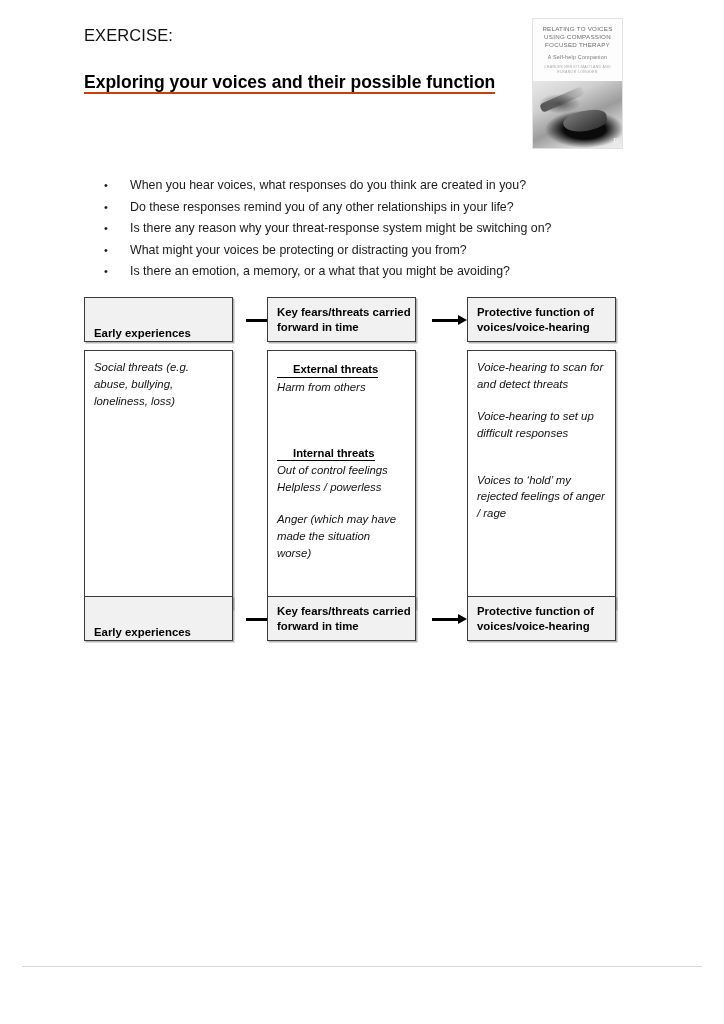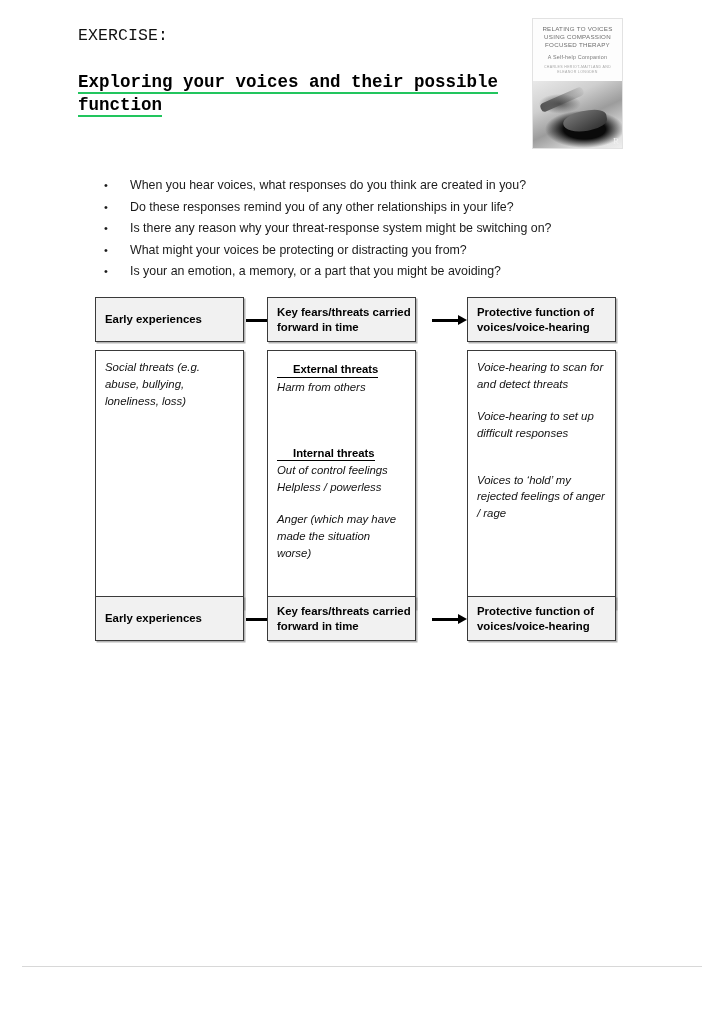--- a/index.html
+++ b/index.html
@@ -18,41 +18,40 @@
 
   .page {
     position: absolute;
     inset: 0;
     background: #ffffff;
   }
 
   
   .header {
     position: absolute;
-    left: 78px;
+    left: 84px;
     top: 26px;
     width: 430px;
-    font-family: Liberation Mono, monospace;
   }
   .exercise-label {
     font-size: 16.5px;
     letter-spacing: 0.1px;
     color: #111;
     line-height: 1.2;
   }
   .doc-title {
     margin-top: 25px;
     font-size: 17.5px;
     font-weight: bold;
     line-height: 1.35;
     color: #000;
   }
   .doc-title .tl {
     display: inline;
-    border-bottom: 2px solid #22c55e;
+    border-bottom: 2px solid #c2410c;
     box-decoration-break: clone;
     -webkit-box-decoration-break: clone;
   }
 
   
   .book-cover {
     position: absolute;
     left: 532px;
     top: 18px;
     width: 89px;
@@ -177,21 +176,21 @@
     display: flex;
     align-items: center;
     padding: 0 0 0 9px;
   }
   .hdr-box .htext {
     font-size: 11.4px;
     font-weight: bold;
     line-height: 1.28;
     color: #000;
   }
-  .col1 { left: 95px; width: 149px; }
+  .col1 { left: 84px; width: 149px; align-items: flex-end; }
   .col2 { left: 267px; width: 149px; }
   .col3 { left: 467px; width: 149px; }
 
   .arrow {
     position: absolute;
     top: 20px;
     height: 6px;
     width: 36px;
   }
   .arrow-a { left: 246px; }
@@ -306,21 +305,21 @@
     <div class="bullet-row">
       <span class="bullet-dot">•</span>
       <span class="bullet-text">Is there any reason why your threat-response system might be switching on?</span>
     </div>
     <div class="bullet-row">
       <span class="bullet-dot">•</span>
       <span class="bullet-text">What might your voices be protecting or distracting you from?</span>
     </div>
     <div class="bullet-row">
       <span class="bullet-dot">•</span>
-      <span class="bullet-text">Is your an emotion, a memory, or a part that you might be avoiding?</span>
+      <span class="bullet-text">Is there an emotion, a memory, or a what that you might be avoiding?</span>
     </div>
   </div>
 
   <div class="diagram-row row1">
 
     <div class="hdr-band">
       <div class="hdr-box col1">
         <span class="htext">Early experiences</span>
       </div>
       <div class="arrow arrow-a">

